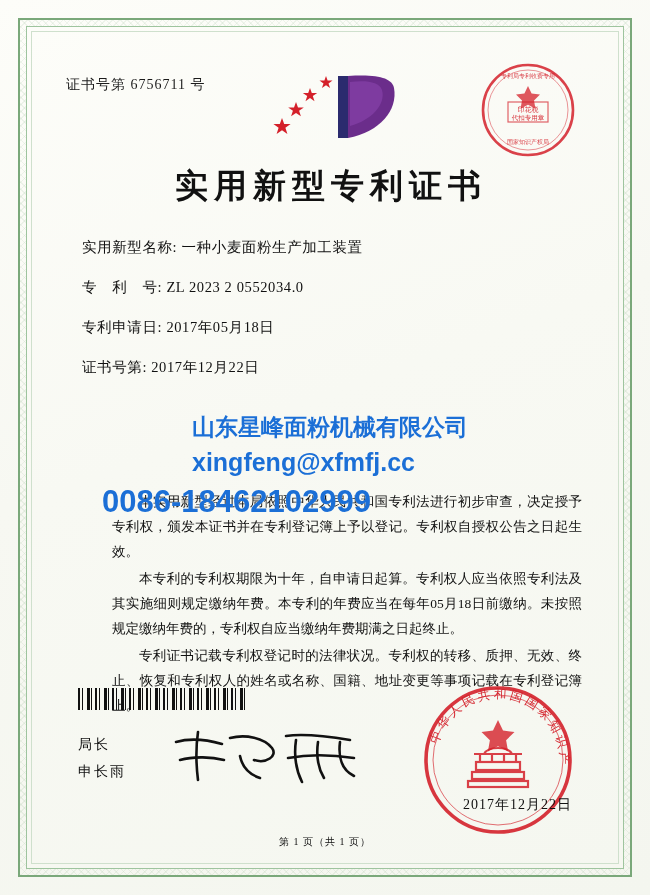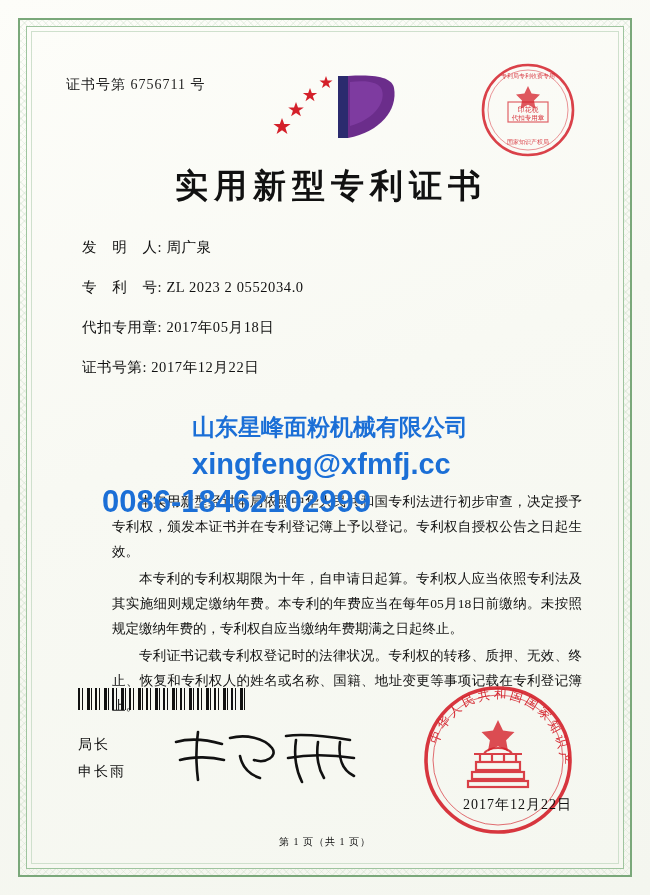--- a/index.html
+++ b/index.html
@@ -207,21 +207,21 @@
     text-shadow: 0 0 1px rgba(255,255,255,0.6);
   }
   .wm1 {
     left: 152px;
     top: 372px;
     font-size: 23px;
   }
   .wm2 {
     left: 152px;
     top: 408px;
-    font-size: 29px;
+    font-size: 25px;
   }
   .wm3 {
     left: 62px;
     top: 444px;
     font-size: 31px;
   }
 </style>
 </head>
 <body>
 
@@ -261,29 +261,29 @@
         <text x="54" y="64" font-size="6.5" fill="#d4202a" text-anchor="middle" font-family="Liberation Serif, serif" opacity="0.9">代扣专用章</text>
         <text x="54" y="22" font-size="6" fill="#d4202a" text-anchor="middle" font-family="Liberation Serif, serif" opacity="0.85">专利局专利收费专用</text>
         <text x="54" y="88" font-size="6" fill="#d4202a" text-anchor="middle" font-family="Liberation Serif, serif" opacity="0.85">国家知识产权局</text>
       </svg>
     </div>
 
     <div class="title">实用新型专利证书</div>
 
     <div class="fields">
       <div class="field">
-        <span class="lbl">发　明　人:</span>
-        <span class="val">周广泉</span>
+        <span class="lbl">实用新型名称:</span>
+        <span class="val">一种小麦面粉生产加工装置</span>
       </div>
       <div class="field">
         <span class="lbl">专　利　号:</span>
         <span class="val">ZL 2023 2 0552034.0</span>
       </div>
       <div class="field">
-        <span class="lbl">代扣专用章:</span>
+        <span class="lbl">专利申请日:</span>
         <span class="val">2017年05月18日</span>
       </div>
       <div class="field">
         <span class="lbl">证书号第:</span>
         <span class="val">2017年12月22日</span>
       </div>
     </div>
 
     <div class="body-text">
       <p>本实用新型经过本局依照中华人民共和国专利法进行初步审查，决定授予专利权，颁发本证书并在专利登记簿上予以登记。专利权自授权公告之日起生效。</p>

